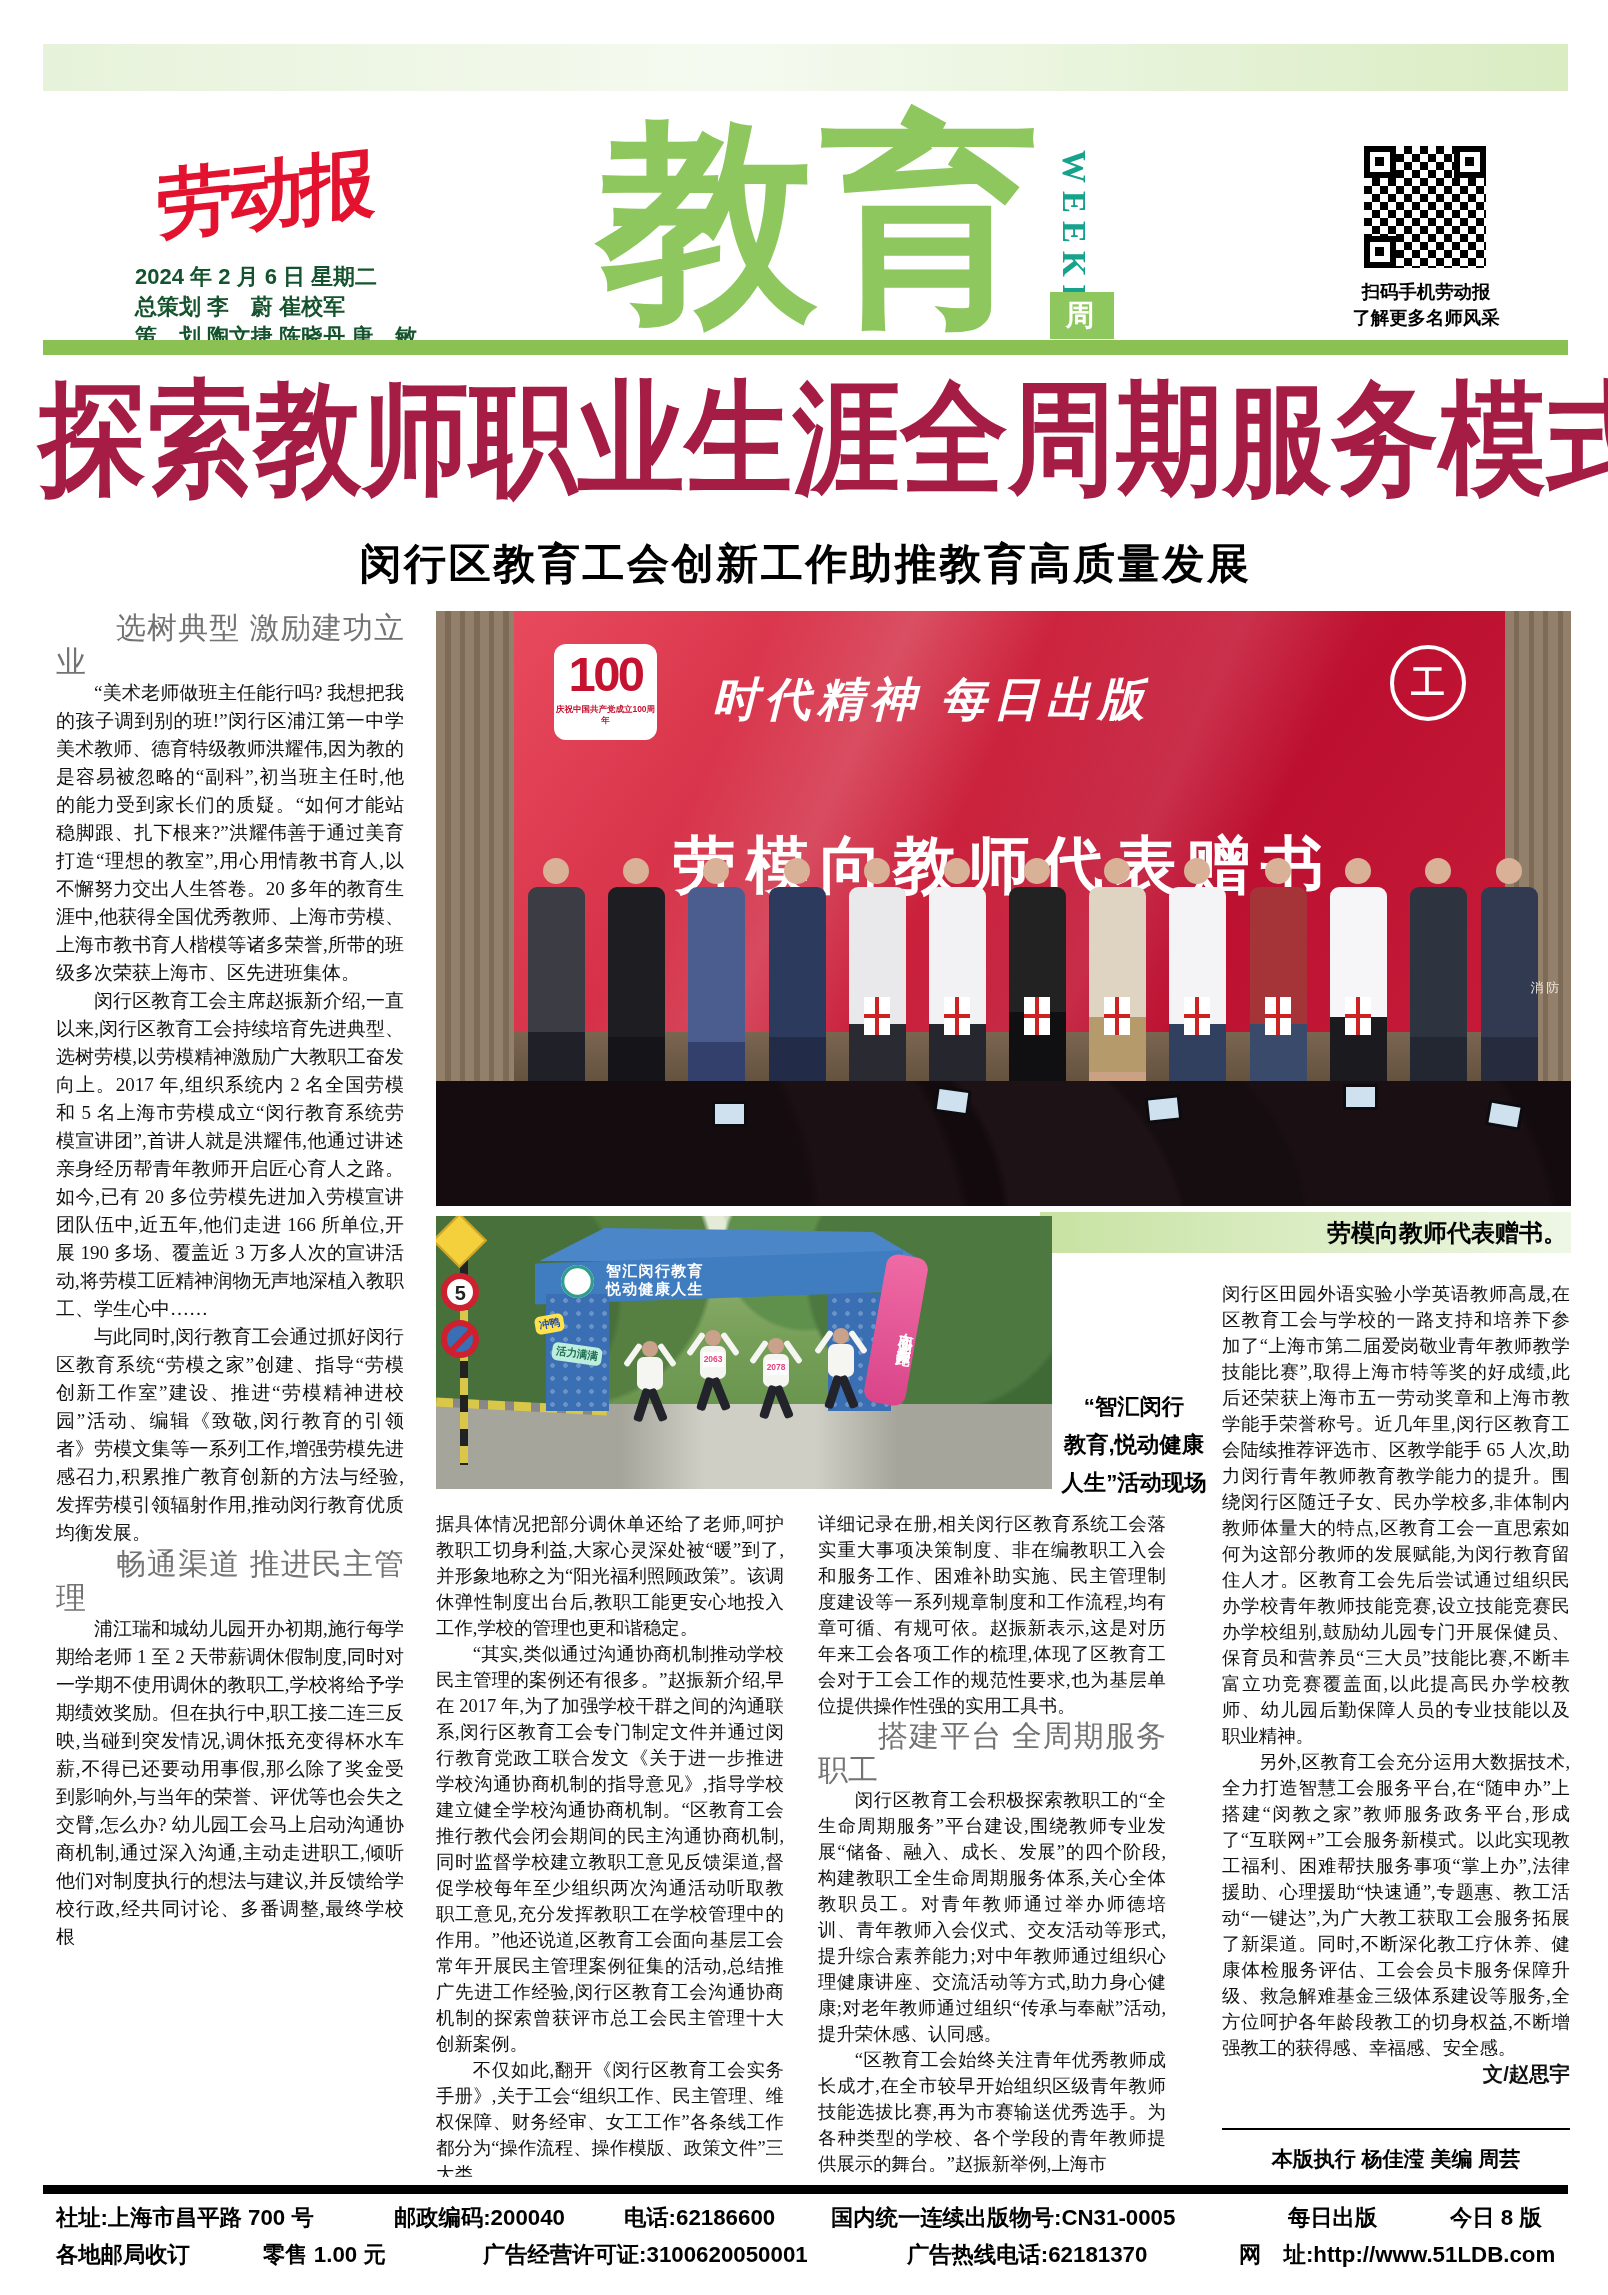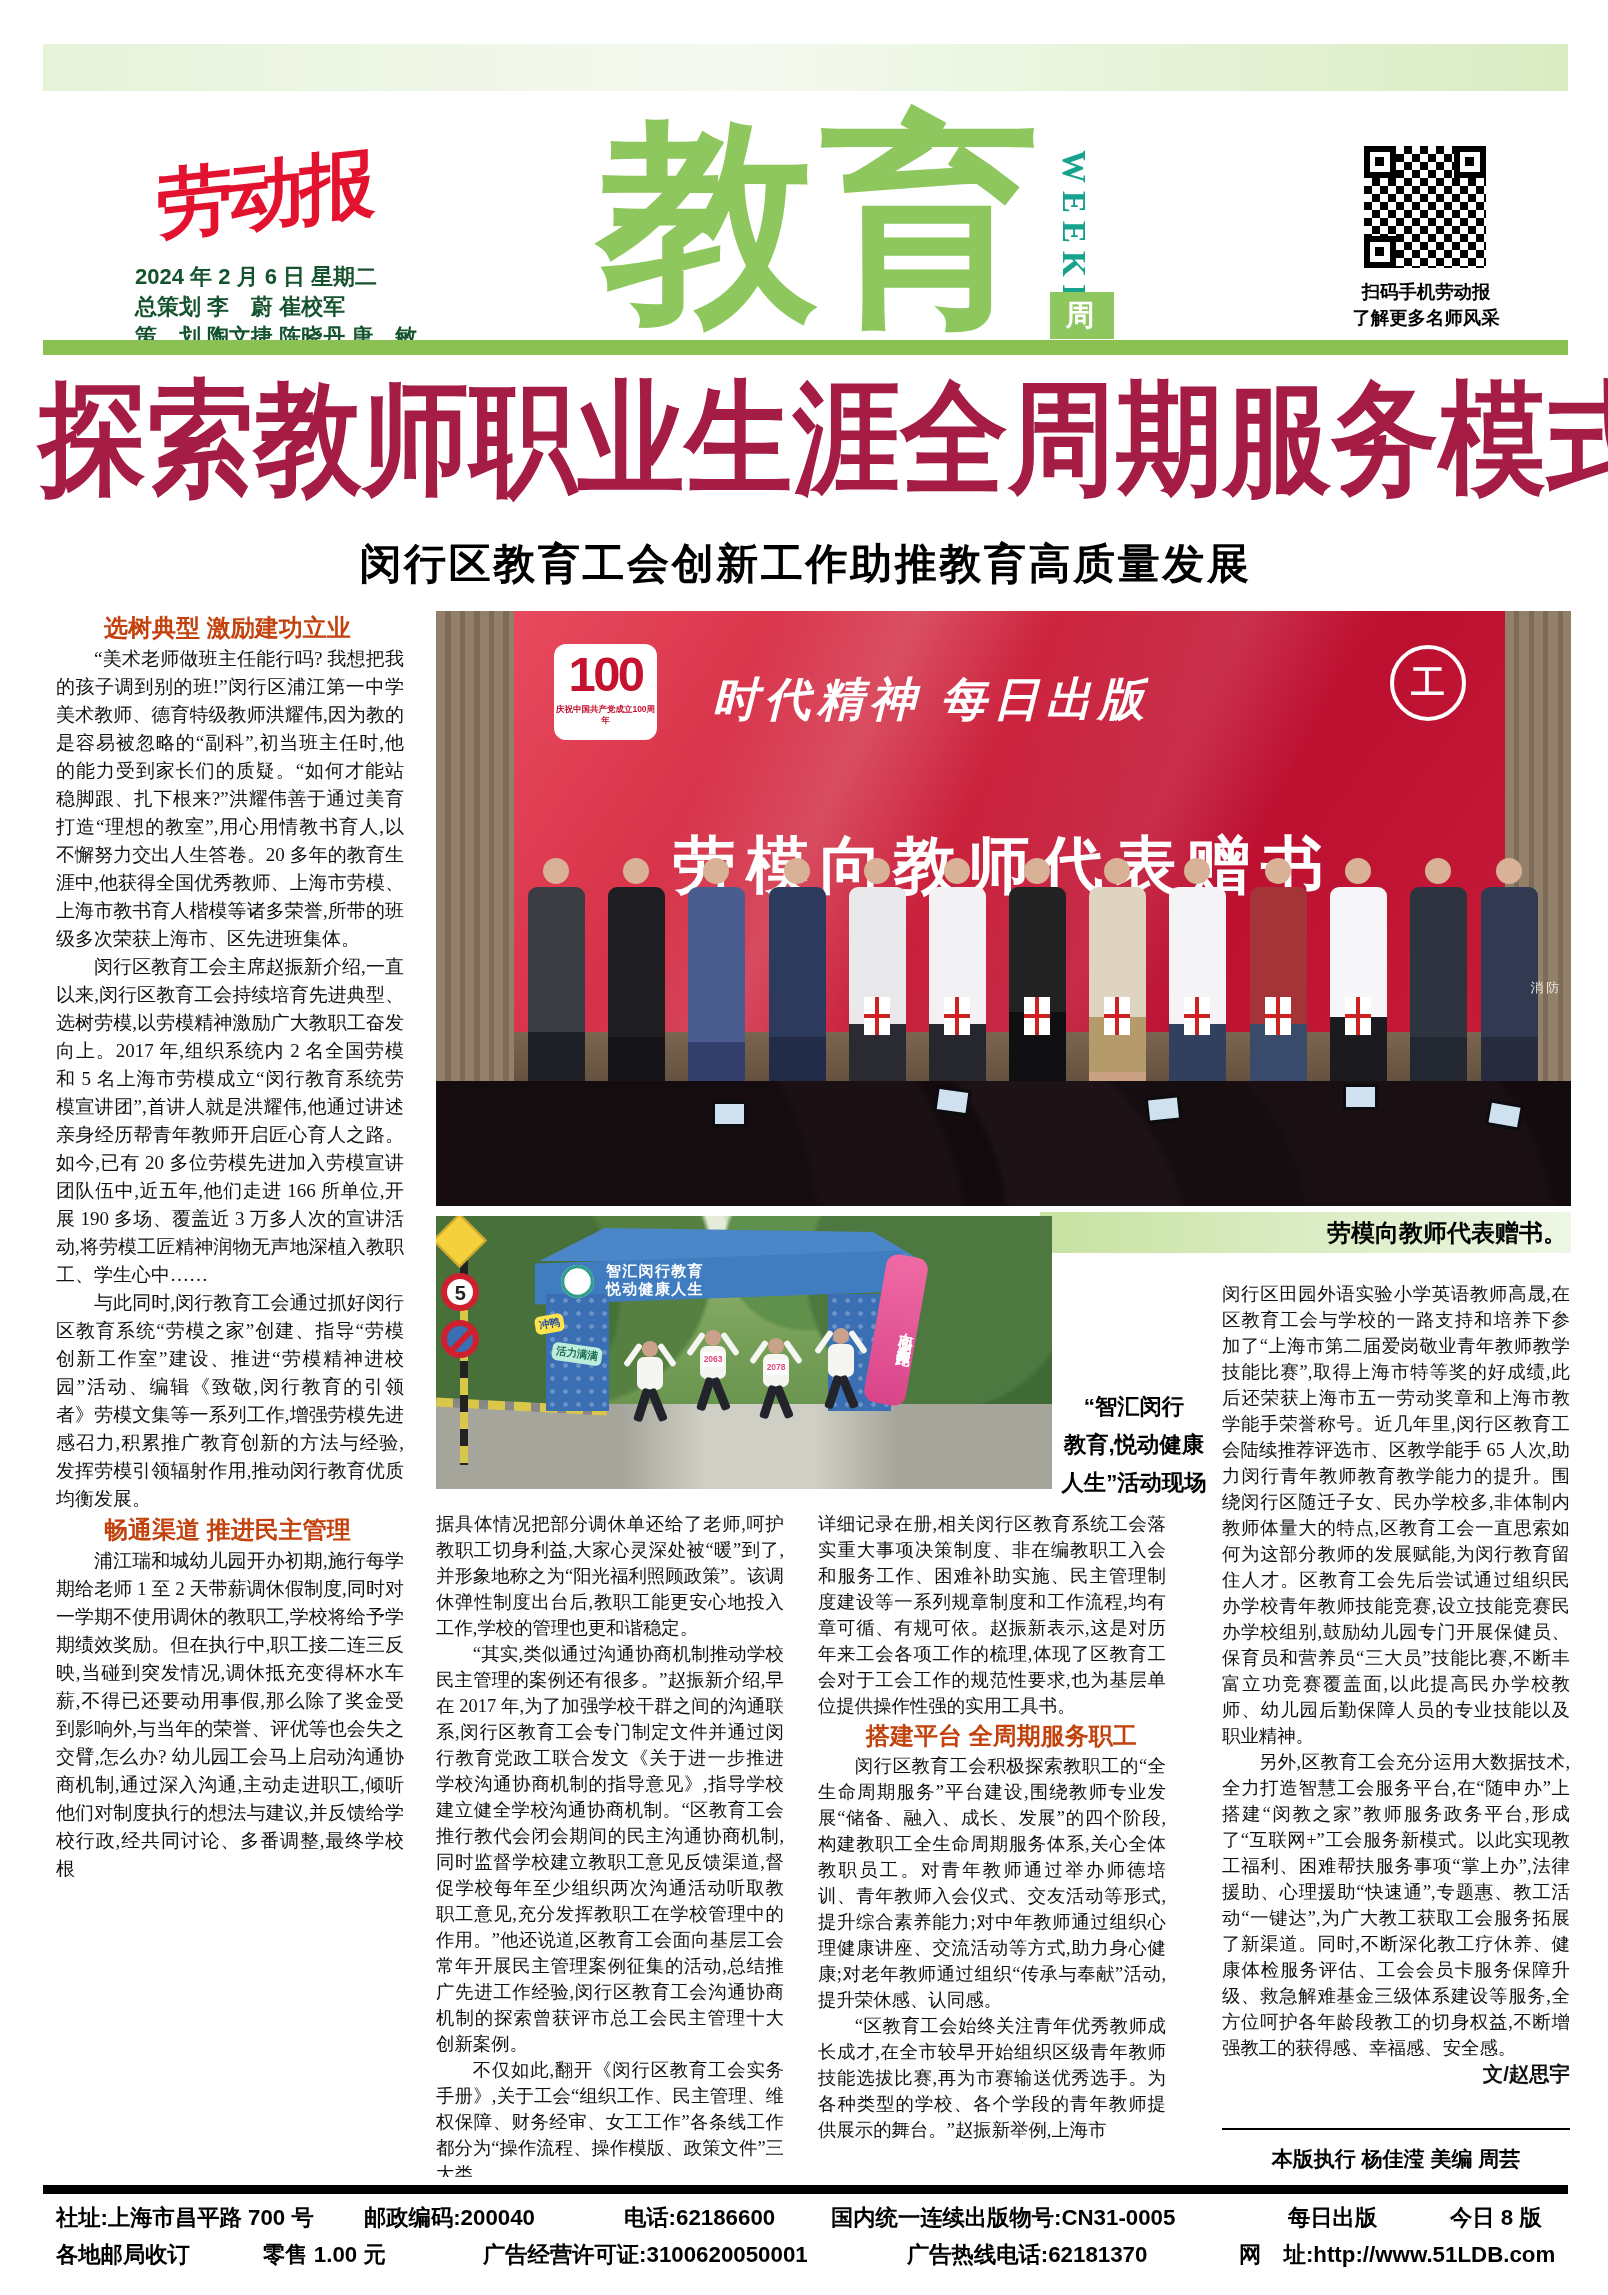--- a/index.html
+++ b/index.html
@@ -36,22 +36,22 @@
   .headline{left:39px;top:365px;width:1531px;text-align:center;color:#a51d45;font-weight:900;
       font-size:107px;line-height:131px;letter-spacing:0.7px;transform:scaleY(1.15);transform-origin:top center;white-space:nowrap;}
   .subhead{left:43px;top:536px;width:1525px;text-align:center;color:#000;font-weight:900;
       font-size:42px;letter-spacing:2.6px;font-family:"Liberation Sans","DejaVu Sans",sans-serif;}
 
   
   .bodycol{font-size:19px;line-height:28px;text-align:justify;overflow:hidden;}
   .bodycol p{margin:0;text-indent:2em;}
   .bodycol p.noind{text-indent:0;}
   .col-narrow{font-size:18.4px;line-height:26px;}
-  .colhead{font-family:"Liberation Sans","DejaVu Sans",sans-serif;font-weight:bold;font-size:24px;
-      line-height:34px;margin:10.5px 0 8px;text-indent:0;color:#c2410c;}
+  .colhead{font-family:"Liberation Sans","DejaVu Sans",sans-serif;font-weight:normal;font-size:30px;
+      line-height:34px;margin:10.5px 0 8px;text-indent:0;color:#737373;}
   #col1{left:56px;top:611px;width:348px;height:1565px;}
   #col2{left:436px;top:1511px;width:348px;height:666px;}
   #col3{left:818px;top:1511px;width:348px;height:664px;}
   #col4{left:1222px;top:1281px;width:348px;height:841px;}
   .byline{text-align:right;font-family:"Liberation Sans","DejaVu Sans",sans-serif;font-weight:bold;
       font-size:20.4px;margin-top:17px;}
   .editors{left:1222px;top:2128px;width:348px;border-top:2px solid #000;padding-top:14.5px;text-align:center;
       font-family:"Liberation Sans","DejaVu Sans",sans-serif;font-weight:bold;font-size:21px;color:#000;}
 
   
@@ -326,21 +326,21 @@
 
   <div class="abs bodycol col-narrow" id="col4">
     <p class="noind">闵行区田园外语实验小学英语教师高晟,在区教育工会与学校的一路支持和培养下参加了“上海市第二届爱岗敬业青年教师教学技能比赛”,取得上海市特等奖的好成绩,此后还荣获上海市五一劳动奖章和上海市教学能手荣誉称号。近几年里,闵行区教育工会陆续推荐评选市、区教学能手 65 人次,助力闵行青年教师教育教学能力的提升。围绕闵行区随迁子女、民办学校多,非体制内教师体量大的特点,区教育工会一直思索如何为这部分教师的发展赋能,为闵行教育留住人才。区教育工会先后尝试通过组织民办学校青年教师技能竞赛,设立技能竞赛民办学校组别,鼓励幼儿园专门开展保健员、保育员和营养员“三大员”技能比赛,不断丰富立功竞赛覆盖面,以此提高民办学校教师、幼儿园后勤保障人员的专业技能以及职业精神。</p>
     <p>另外,区教育工会充分运用大数据技术,全力打造智慧工会服务平台,在“随申办”上搭建“闵教之家”教师服务政务平台,形成了“互联网+”工会服务新模式。以此实现教工福利、困难帮扶服务事项“掌上办”,法律援助、心理援助“快速通”,专题惠、教工活动“一键达”,为广大教工获取工会服务拓展了新渠道。同时,不断深化教工疗休养、健康体检服务评估、工会会员卡服务保障升级、救急解难基金三级体系建设等服务,全方位呵护各年龄段教工的切身权益,不断增强教工的获得感、幸福感、安全感。</p>
     <p class="byline">文/赵思宇</p>
   </div>
   <div class="abs editors">本版执行 杨佳滢 美编 周芸</div>
 
   <div class="abs footrule"></div>
   <span class="fitem" style="left:56px;top:2203px;">社址:上海市昌平路 700 号</span>
-  <span class="fitem" style="left:364px;top:2203px;">邮政编码:200040</span>
+  <span class="fitem" style="left:394px;top:2203px;">邮政编码:200040</span>
   <span class="fitem" style="left:624px;top:2203px;">电话:62186600</span>
   <span class="fitem" style="left:831px;top:2203px;">国内统一连续出版物号:CN31-0005</span>
   <span class="fitem" style="left:1288px;top:2203px;">每日出版</span>
   <span class="fitem" style="left:1450px;top:2203px;">今日 8 版</span>
   <span class="fitem" style="left:56px;top:2240px;">各地邮局收订</span>
   <span class="fitem" style="left:263px;top:2240px;">零售 1.00 元</span>
   <span class="fitem" style="left:483px;top:2240px;">广告经营许可证:3100620050001</span>
   <span class="fitem" style="left:907px;top:2240px;">广告热线电话:62181370</span>
   <span class="fitem" style="left:1239px;top:2240px;">网　址:http://www.51LDB.com</span>
 

